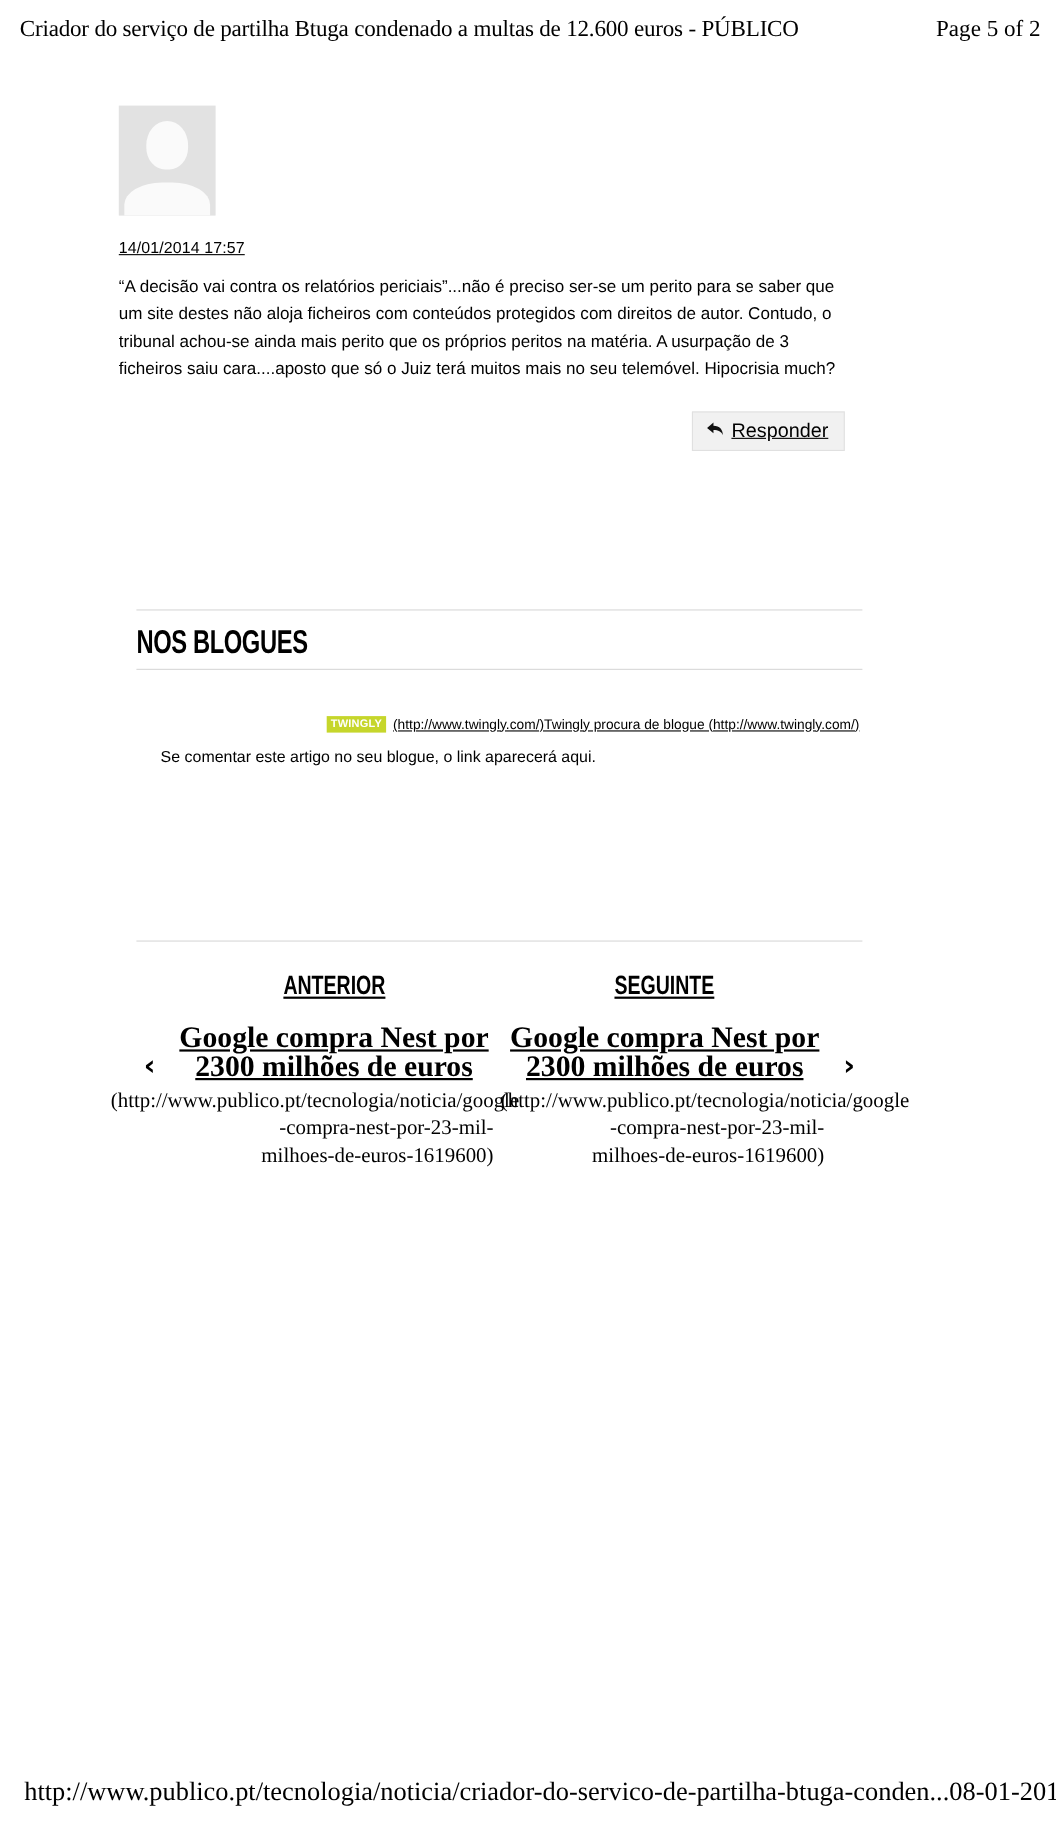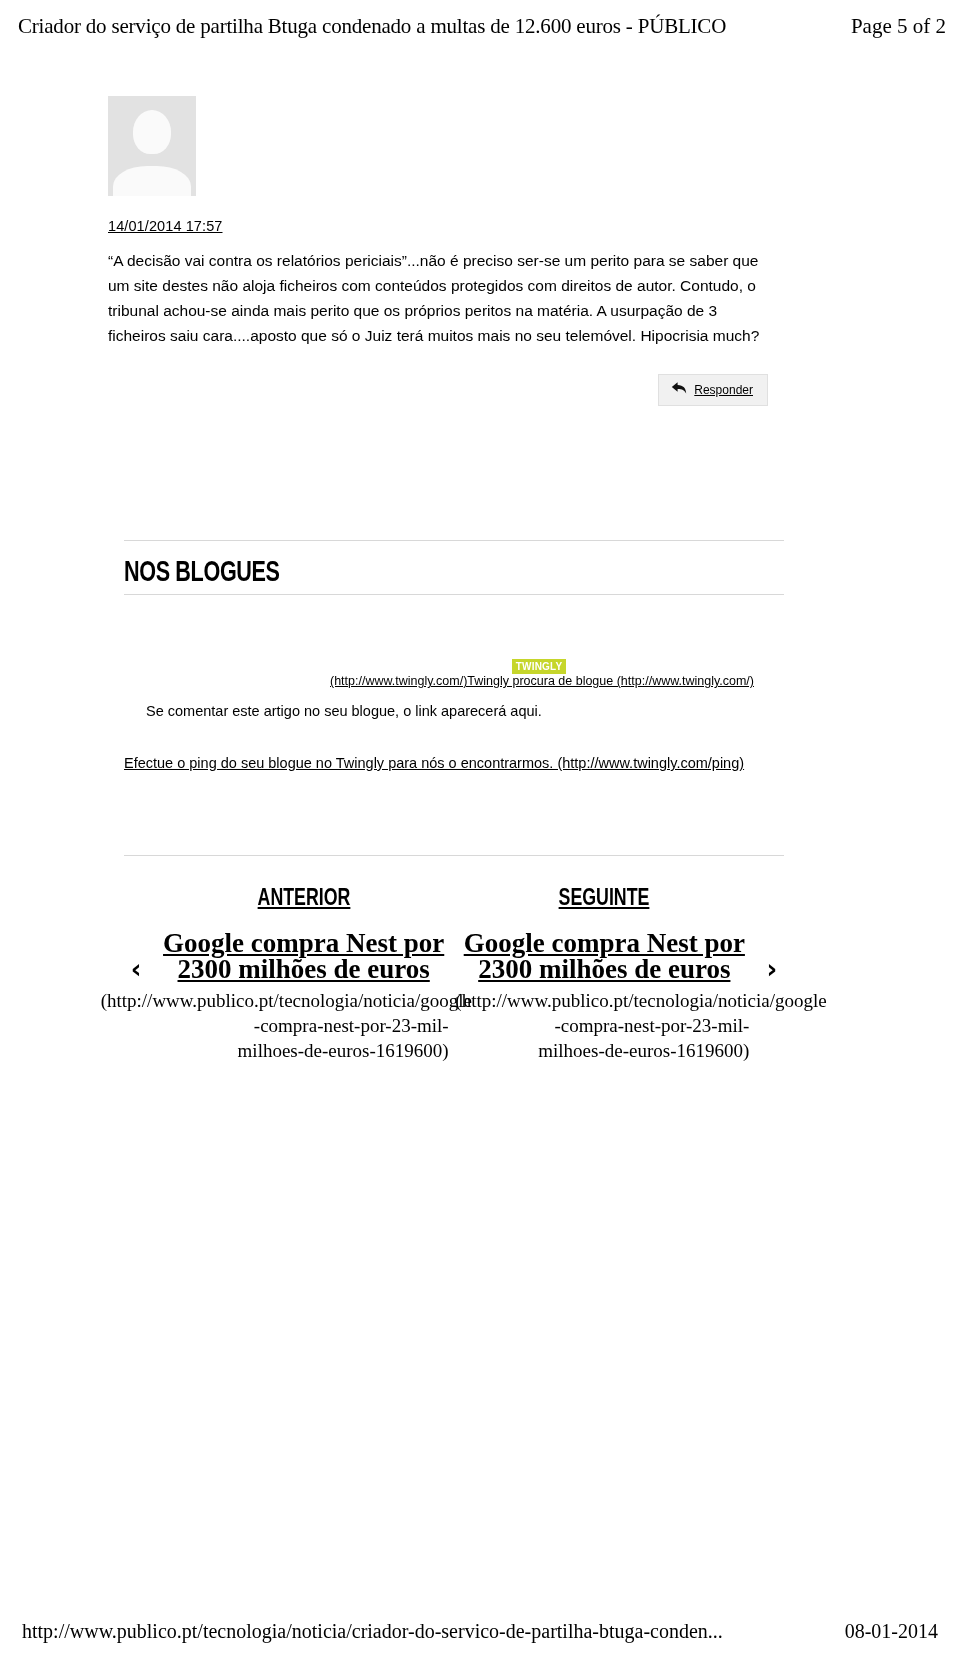--- a/index.html
+++ b/index.html
@@ -89,30 +89,30 @@
     display: flex;
     justify-content: flex-end;
   }
   .reply-button {
     background: #f1f1f1;
     border: 1px solid #e0e0e0;
     padding: 6px 14px 7px 12px;
     display: inline-flex;
     align-items: center;
     gap: 7px;
-    font-size: 12px;
+    font-size: 18px;
   }
   .reply-button .reply-label { text-decoration: underline; }
   .reply-arrow { display: block; }
 
   
   .blogues-section {
     position: absolute;
     left: 124px;
-    top: 540px;
+    top: 554px;
     width: 660px;
   }
   .rule-top {
     border-top: 1px solid #d8d8d8;
     width: 660px;
     height: 0;
   }
   .section-heading {
     font-family: "Liberation Sans Narrow", "Liberation Sans", sans-serif;
     font-weight: bold;
@@ -123,27 +123,26 @@
     margin-top: 13px;
     line-height: 34px;
   }
   .rule-under {
     border-top: 1px solid #d8d8d8;
     width: 660px;
     margin-top: 6px;
   }
 
   .twingly-row {
-    margin-top: 64px;
+    margin-top: 42px;
     display: flex;
     align-items: center;
     justify-content: center;
     padding-left: 170px;
     font-size: 12.5px;
-    flex-direction: column;
   }
   .twingly-logo {
     background: #c6d62b;
     color: #ffffff;
     font-family: "Liberation Sans Narrow", "Liberation Sans", sans-serif;
     font-weight: bold;
     font-size: 10px;
     letter-spacing: 0.2px;
     padding: 2px 4px 2px 4px;
     line-height: 11px;
@@ -239,21 +238,21 @@
     position: absolute;
     left: 0;
     bottom: 14px;
     width: 960px;
     padding: 0 22px;
     box-sizing: border-box;
     display: flex;
     align-items: baseline;
     justify-content: space-between;
     font-family: "Liberation Serif", serif;
-    font-size: 20px;
+    font-size: 24px;
     white-space: nowrap;
   }
 </style>
 </head>
 <body>
 
 <div class="print-header">
   <span class="doc-title">Criador do serviço de partilha Btuga condenado a multas de 12.600 euros - PÚBLICO</span>
   <span class="page-indicator">Page 5 of 2</span>
 </div>
@@ -285,21 +284,20 @@
   <div class="rule-top"></div>
   <div class="section-heading">NOS BLOGUES</div>
   <div class="rule-under"></div>
 
   <div class="twingly-row">
     <span class="twingly-logo">TWINGLY</span>
     <span class="twingly-link">(http://www.twingly.com/)Twingly procura de blogue (http://www.twingly.com/)</span>
   </div>
 
   <div class="blogues-note">Se comentar este artigo no seu blogue, o link aparecerá aqui.</div>
-  <div class="blogues-ping">Efectue o ping do seu blogue no Twingly para nós o encontrarmos. (http://www.twingly.com/ping)</div>
 </div>
 
 <div class="nav-section">
   <div class="nav-rule"></div>
 
   <div class="nav-body">
 
     <div class="chev">‹</div>
 
     <div class="nav-col left">

